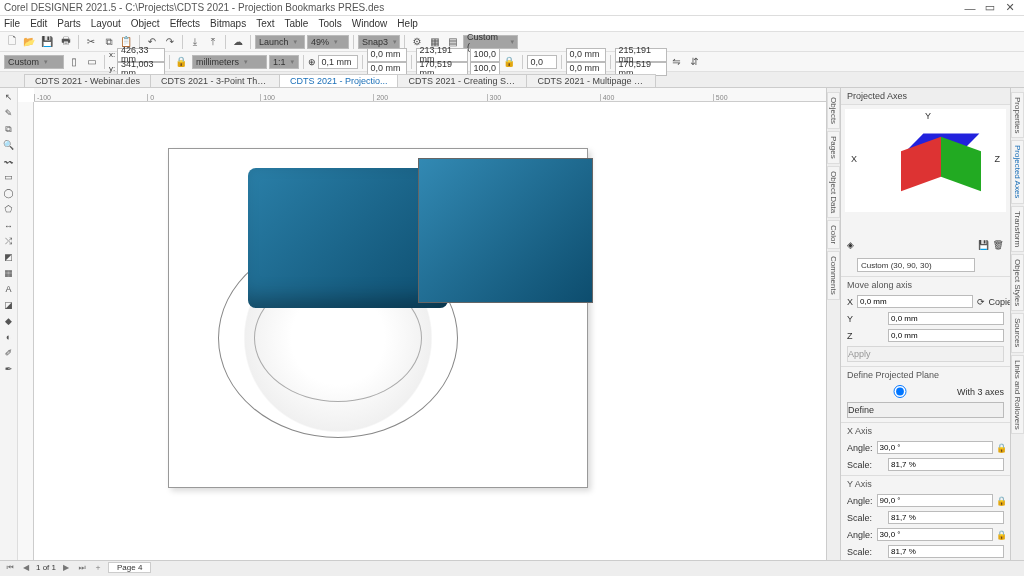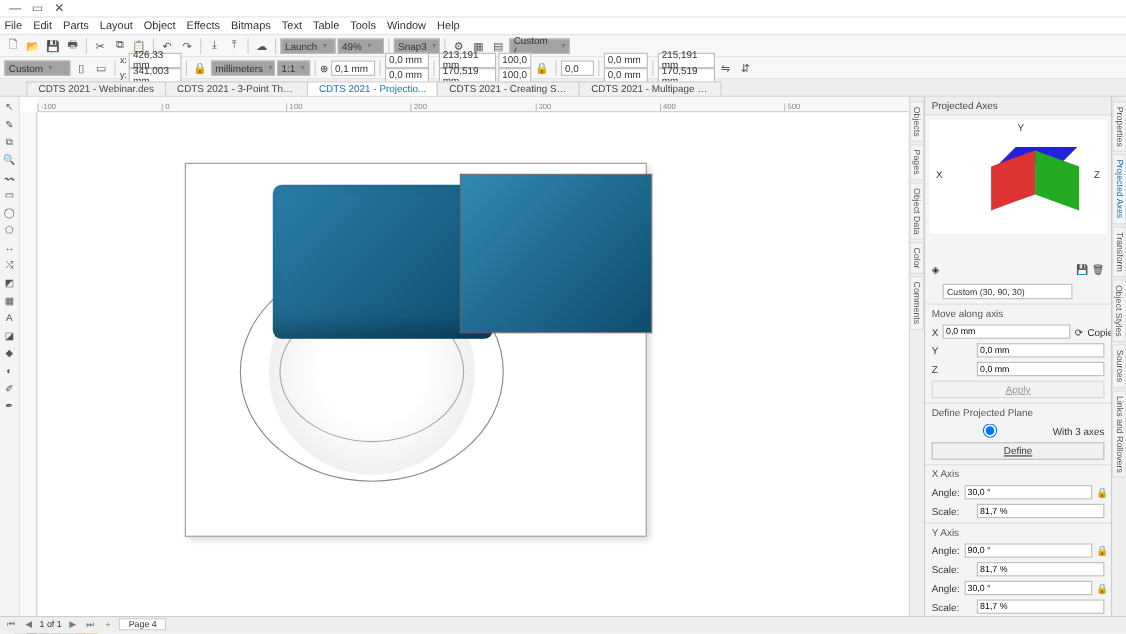--- a/index.html
+++ b/index.html
@@ -54,41 +54,42 @@
 .axes-box{height:120px; display:flex; align-items:center; justify-content:center; position:relative; background:#fff; margin:4px;}
 .cube{width:50px;height:50px;position:relative;}
 .cube .f1{position:absolute;width:40px;height:40px;background:#d33;transform:skewY(-20deg);left:0;top:8px;}
 .cube .f2{position:absolute;width:40px;height:40px;background:#2a2;transform:skewY(20deg);left:40px;top:8px;}
 .cube .f3{position:absolute;width:56px;height:28px;background:#22d;transform:skewX(-45deg) scaleY(.6);left:14px;top:-8px;}
 .axes-box .lbl{position:absolute;font-size:9px;}
 .docker-row{display:flex;align-items:center;padding:2px 6px;gap:4px;}
 .docker-row label{width:44px;}
 .docker-row input{flex:1;height:13px;border:1px solid #bbb;font-size:8px;padding:0 2px;}
 .docker-sec{padding:3px 6px;color:#555;font-size:9px;border-top:1px solid #ddd;margin-top:2px;}
-.docker .btn{margin:2px 6px;height:16px;border:1px solid #bbb;background:#f0f0f0;text-align:center;line-height:14px;font-size:9px;text-decoration:underline;}
+.docker .btn{margin:2px 6px;height:16px;border:1px solid #bbb;background:#f0f0f0;text-align:left;line-height:14px;font-size:9px;}
 .docker .preset{margin:2px 6px;display:flex;gap:3px;align-items:center;}
 .docker .preset .combo{flex:1;border:1px solid #bbb;height:14px;background:#fff;font-size:8px;padding:0 3px;display:flex;align-items:center;margin-top:40px;}
 
 
 .rstrip{width:14px;background:#eee;border-left:1px solid #ccc;display:flex;flex-direction:column;align-items:center;padding-top:4px;gap:2px;}
 .rstrip .vtab{background:#f4f4f4;}
 
 
 .pagenav{height:14px;background:#eee;border-top:1px solid #ccc;display:flex;align-items:center;padding:0 4px;gap:4px;font-size:8px;}
 .pagenav .pn-btn{width:12px;text-align:center;color:#777;}
 .pagenav .pg{padding:0 8px;background:#fff;border:1px solid #ccc;}
 
 
 .swatches{height:12px;background:#eee;display:flex;align-items:center;padding:0 4px;gap:1px;}
 .sw{width:10px;height:9px;border:1px solid #888;}
 </style>
 </head>
 <body>
 
 <div class="titlebar">
+  <span class="title">Corel DESIGNER 2021.5 - C:\Projects\CDTS 2021 - Projection Bookmarks PRES.des</span>
   <span class="wbtn">—</span>
   <span class="wbtn">▭</span>
   <span class="wbtn">✕</span>
 </div>
 
 <div class="menubar">
   <span>File</span>
   <span>Edit</span>
   <span>Parts</span>
   <span>Layout</span>
@@ -141,21 +142,21 @@
         <span style="width:8px">x:</span>
         <span class="tb-field" style="width:48px">426,33 mm</span>
       </span>
     <span class="spin">
         <span style="width:8px">y:</span>
         <span class="tb-field" style="width:48px">341,003 mm</span>
       </span>
   </div>
   <span class="tb-sep"></span>
   <span class="tb-btn">🔒</span>
-  <span class="tb-combo" style="width:58px">millimeters</span>
+  <span class="tb-combo" style="width:75px">millimeters</span>
   <span class="tb-combo" style="width:30px">1:1</span>
   <span class="tb-sep"></span>
   <span>⊕</span>
   <span class="tb-field" style="width:40px">0,1 mm</span>
   <span class="tb-sep"></span>
   <div class="stack">
     <span class="tb-field" style="width:40px">0,0 mm</span>
     <span class="tb-field" style="width:40px">0,0 mm</span>
   </div>
   <span class="tb-sep"></span>

